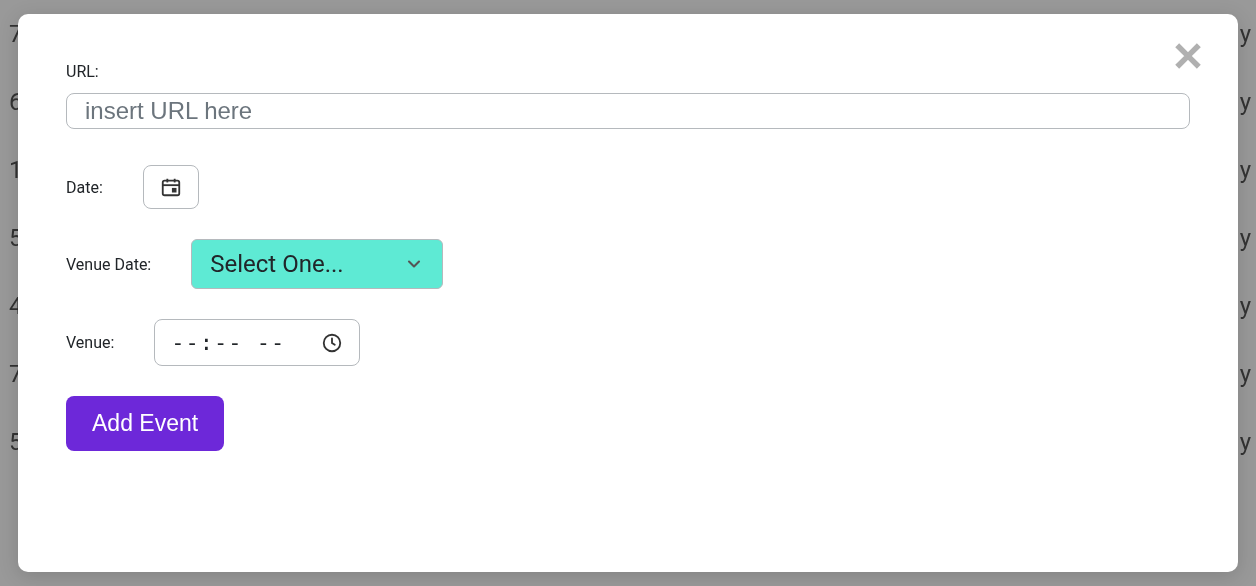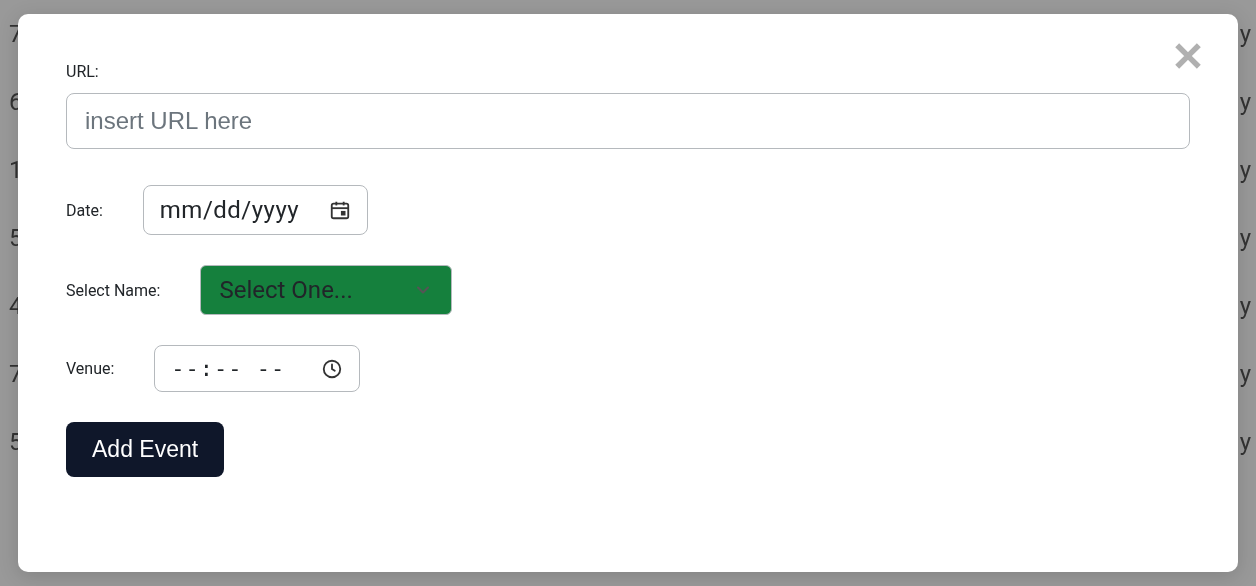--- a/index.html
+++ b/index.html
@@ -71,21 +71,21 @@
       display: inline-block;
       margin-right: 12px;
     }
     .label-url {
       display: block;
       margin-bottom: 12px;
     }
     .url-input {
       width: 100%;
       font-size: 24px;
-      padding: 13px 18px;
+      padding: 3px 18px;
       border: 1px solid #b5b9bd;
       border-radius: 8px;
       color: #212529;
       outline: none;
     }
     .url-input::placeholder {
       color: #6c757d;
     }
     .inline-row {
       display: flex;
@@ -111,21 +111,21 @@
       height: 22px;
     }
     .select-wrap {
       display: inline-flex;
       align-items: center;
       border: 1px solid #b5b9bd;
       border-radius: 6px;
       padding: 10px 18px;
       gap: 60px;
       cursor: pointer;
-      background: #15803d;
+      background: #5eead4;
     }
     .select-text {
       font-size: 24px;
       color: #212529;
     }
     .chevron-icon {
       width: 20px;
       height: 20px;
     }
     .time-input-wrap {
@@ -140,21 +140,21 @@
       font-size: 22px;
       color: #212529;
       font-family: monospace;
       letter-spacing: 1px;
     }
     .clock-icon {
       width: 22px;
       height: 22px;
     }
     .submit-btn {
-      background: #0f172a;
+      background: #6d28d9;
       color: #fff;
       border: none;
       font-size: 23px;
       padding: 14px 26px;
       border-radius: 8px;
       cursor: pointer;
       font-weight: 400;
     }
   </style>
 </head>
@@ -200,33 +200,32 @@
   </div>
 
   <div class="form-group form-group-url">
     <label class="label label-url">URL:</label>
     <input type="text" class="url-input" placeholder="insert URL here" style="">
   </div>
 
   <div class="inline-row">
     <label class="label">Date:</label>
     <div class="date-input-wrap">
-      <span class="date-text">mm/dd/yyyy</span>
       <svg class="calendar-icon" viewBox="0 0 24 24">
         <rect x="3" y="5" width="18" height="16" rx="2" fill="none" stroke="#333" stroke-width="2"></rect>
         <line x1="3" y1="10" x2="21" y2="10" stroke="#333" stroke-width="2"></line>
         <line x1="8" y1="3" x2="8" y2="7" stroke="#333" stroke-width="2"></line>
         <line x1="16" y1="3" x2="16" y2="7" stroke="#333" stroke-width="2"></line>
         <rect x="13" y="13" width="5" height="5" fill="#333"></rect>
       </svg>
     </div>
   </div>
 
   <div class="inline-row">
-    <label class="label">Select Name:</label>
+    <label class="label">Venue Date:</label>
     <div class="select-wrap">
       <span class="select-text">Select One...</span>
       <svg class="chevron-icon" viewBox="0 0 24 24">
         <polyline points="6 9 12 15 18 9" fill="none" stroke="#555" stroke-width="2.5" stroke-linecap="round" stroke-linejoin="round"></polyline>
       </svg>
     </div>
   </div>
 
   <div class="inline-row">
     <label class="label">Venue:</label>

